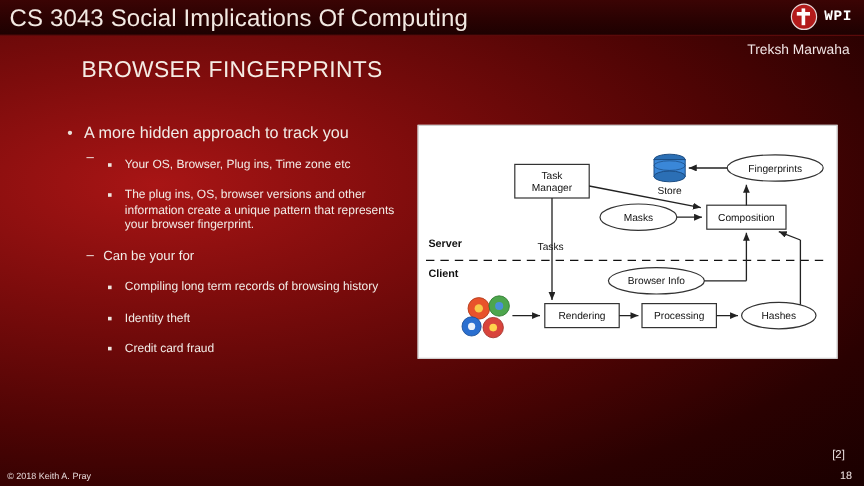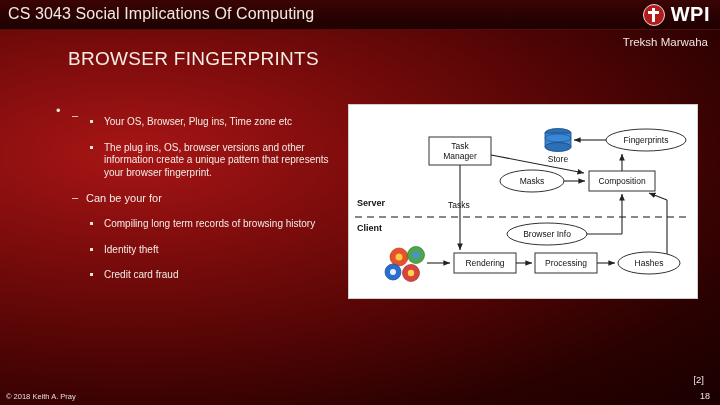--- a/index.html
+++ b/index.html
@@ -25,21 +25,21 @@
     position: absolute;
     left: 0; top: 0;
     width: 720px;
     height: 29px;
     background: linear-gradient(to bottom, #3b0404 0%, #2a0202 55%, #1d0101 100%);
     border-bottom: 1px solid #5a0a0a;
   }
   .course-title {
     position: absolute;
     left: 8px; top: 5px;
-    font-size: 16px;
+    font-size: 20px;
     color: #f2e9e2;
     letter-spacing: 0.1px;
     white-space: nowrap;
   }
   .wpi-logo {
     position: absolute;
     right: 10px; top: 3px;
     display: flex;
     align-items: center;
     gap: 6px;
@@ -59,24 +59,25 @@
     background: #fff;
   }
   .wpi-seal::after {
     content: "";
     position: absolute;
     left: 4px; top: 6px;
     width: 11px; height: 3px;
     background: #fff;
   }
   .wpi-text {
-    font-size: 20px;
+    font-size: 12px;
     font-weight: bold;
     color: #ffffff;
     letter-spacing: 0.5px;
+    font-family: Liberation Mono, monospace;
   }
   .author {
     position: absolute;
     right: 12px; top: 36px;
     font-size: 11.5px;
     color: #f0e4e4;
   }
   .slide-title {
     position: absolute;
     left: 68px; top: 48px;
@@ -173,20 +174,21 @@
     <div class="wpi-text">WPI</div>
   </div>
 
   <div class="author">Treksh Marwaha</div>
 
   <div class="slide-title">BROWSER FINGERPRINTS</div>
 
   <div class="bullets">
     <div class="b1">
       <span class="dot">•</span>
+      <span>A more hidden approach to track you</span>
     </div>
 
     <div class="b2">
       <span class="dash">–</span>
     </div>
 
     <div class="b3">
       <span class="sq"></span>
       <span>Your OS, Browser, Plug ins, Time zone etc</span>
     </div>

